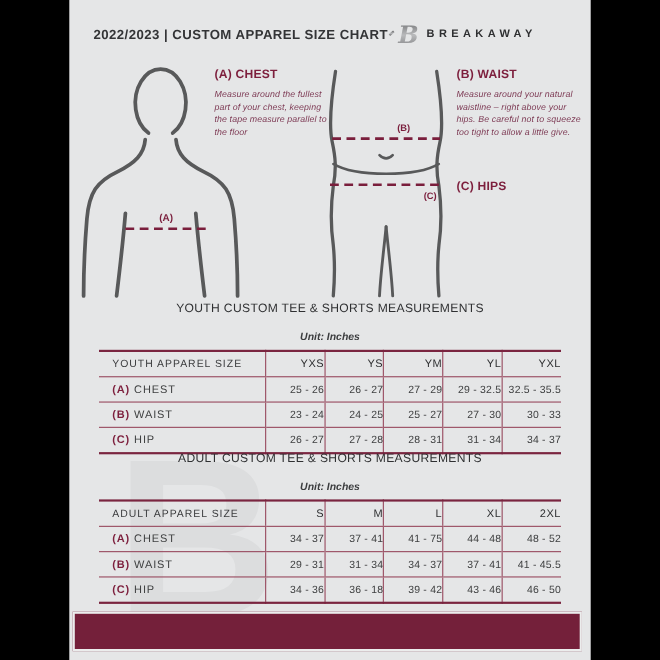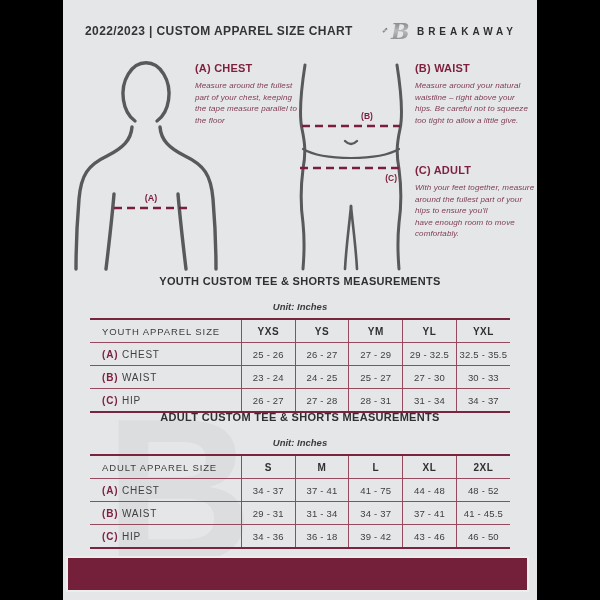--- a/index.html
+++ b/index.html
@@ -7,21 +7,21 @@
     width:600px;height:600px;background:#000;position:relative;overflow:hidden;
     font-family:"Liberation Sans",sans-serif;
   }
   .page{
     position:relative;width:474px;height:600px;margin:0 auto;
     background:#e5e6e7;overflow:hidden;
   }
   
   .header{
     position:absolute;top:0;left:0;right:0;height:52px;z-index:1;
-    display:flex;justify-content:space-between;align-items:center;
+    display:flex;justify-content:flex-start;align-items:center;
     padding:10px 20px 0 22px;box-sizing:border-box;
   }
   .doc-title{
     font-size:12px;font-weight:bold;color:#333436;letter-spacing:.4px;
   }
   .brand{display:flex;align-items:center;gap:7px;}
   .brand-name{
     font-size:10px;font-weight:bold;color:#2e2f31;letter-spacing:4px;
   }
   
@@ -30,40 +30,40 @@
   .guide-heading{
     font-size:11px;font-weight:bold;color:#7d1f3d;margin:0 0 6px 0;letter-spacing:.2px;
   }
   .guide-body{
     font-size:8px;font-style:italic;color:#7e3b55;line-height:1.45;
     white-space:pre-line;letter-spacing:.1px;
   }
   
   .section{position:absolute;left:0;right:0;z-index:1;text-align:center;}
   .table-title{
-    font-size:11px;font-weight:bold;color:#2f3032;letter-spacing:.3px;margin:0;
+    font-size:11px;font-weight:normal;color:#2f3032;letter-spacing:.3px;margin:0;
   }
   .table-unit{
     font-size:9.5px;font-style:italic;font-weight:bold;color:#3b3c3e;margin:14px 0 0 0;
   }
   .size-table{
     width:420px;margin:6px auto 16px auto;border-collapse:collapse;table-layout:fixed;
     border-top:2px solid #7a2540;border-bottom:2px solid #7a2540;
   }
   .size-table th,.size-table td{
     height:22px;padding:0;font-weight:normal;color:#3f4041;
     border-top:1px solid #97495e;
   }
   .size-table tr:first-child th{border-top:none;}
   .size-table th+th,.size-table td+td{border-left:1px solid #97495e;}
   .size-table thead th{border-bottom:1px solid #97495e;}
   .size-table .label-col{width:139px;text-align:left;padding-left:12px;}
   .size-table thead .label-col{font-size:9.5px;letter-spacing:.9px;color:#3b3c3e;}
-  .size-table thead .size-col{font-size:10px;font-weight:bold;color:#2f3032;letter-spacing:.5px;}
-  .size-table td{font-size:9.5px;text-align:center;letter-spacing:.2px;}
+  .size-table thead .size-col{font-size:10px;font-weight:normal;color:#2f3032;letter-spacing:.5px;text-align:right;}
+  .size-table td{font-size:9.5px;text-align:right;letter-spacing:.2px;}
   .size-table td.label-col{font-size:10px;letter-spacing:.8px;}
   .row-prefix{font-weight:bold;color:#7d1f3d;}
   
   .watermark{
     position:absolute;left:42px;top:398px;z-index:0;
     font-size:205px;font-weight:bold;line-height:.9;color:#dcddde;
     user-select:none;
   }
   .footer-bar{
     position:absolute;left:3px;top:556px;width:459px;height:32px;z-index:2;
@@ -131,23 +131,21 @@
 
   <div class="guide-block" style="left:132px;top:62px;width:110px;">
     <div class="guide-heading">(A) CHEST</div>
     <div class="guide-body">Measure around the fullest part of your chest, keeping the tape measure parallel to the floor</div>
   </div>
   <div class="guide-block" style="left:352px;top:62px;width:116px;">
     <div class="guide-heading">(B) WAIST</div>
     <div class="guide-body">Measure around your natural waistline – right above your hips. Be careful not to squeeze too tight to allow a little give.</div>
   </div>
   <div class="guide-block" style="left:352px;top:164px;width:120px;">
-    <div class="guide-heading">(C) ADULT</div>
-    <div class="guide-body">With your feet together, measure around the fullest part of your hips to ensure you'll
-have enough room to move comfortably.</div>
+    <div class="guide-heading">(C) HIPS</div>
   </div>
 
   <div class="section" style="top:275px;">
     <p class="table-title">YOUTH CUSTOM TEE &amp; SHORTS MEASUREMENTS</p>
     <p class="table-unit">Unit: Inches</p>
     <div>
         <table class="size-table">
           <thead>
             <tr>
               <th class="label-col">YOUTH APPAREL SIZE</th>

